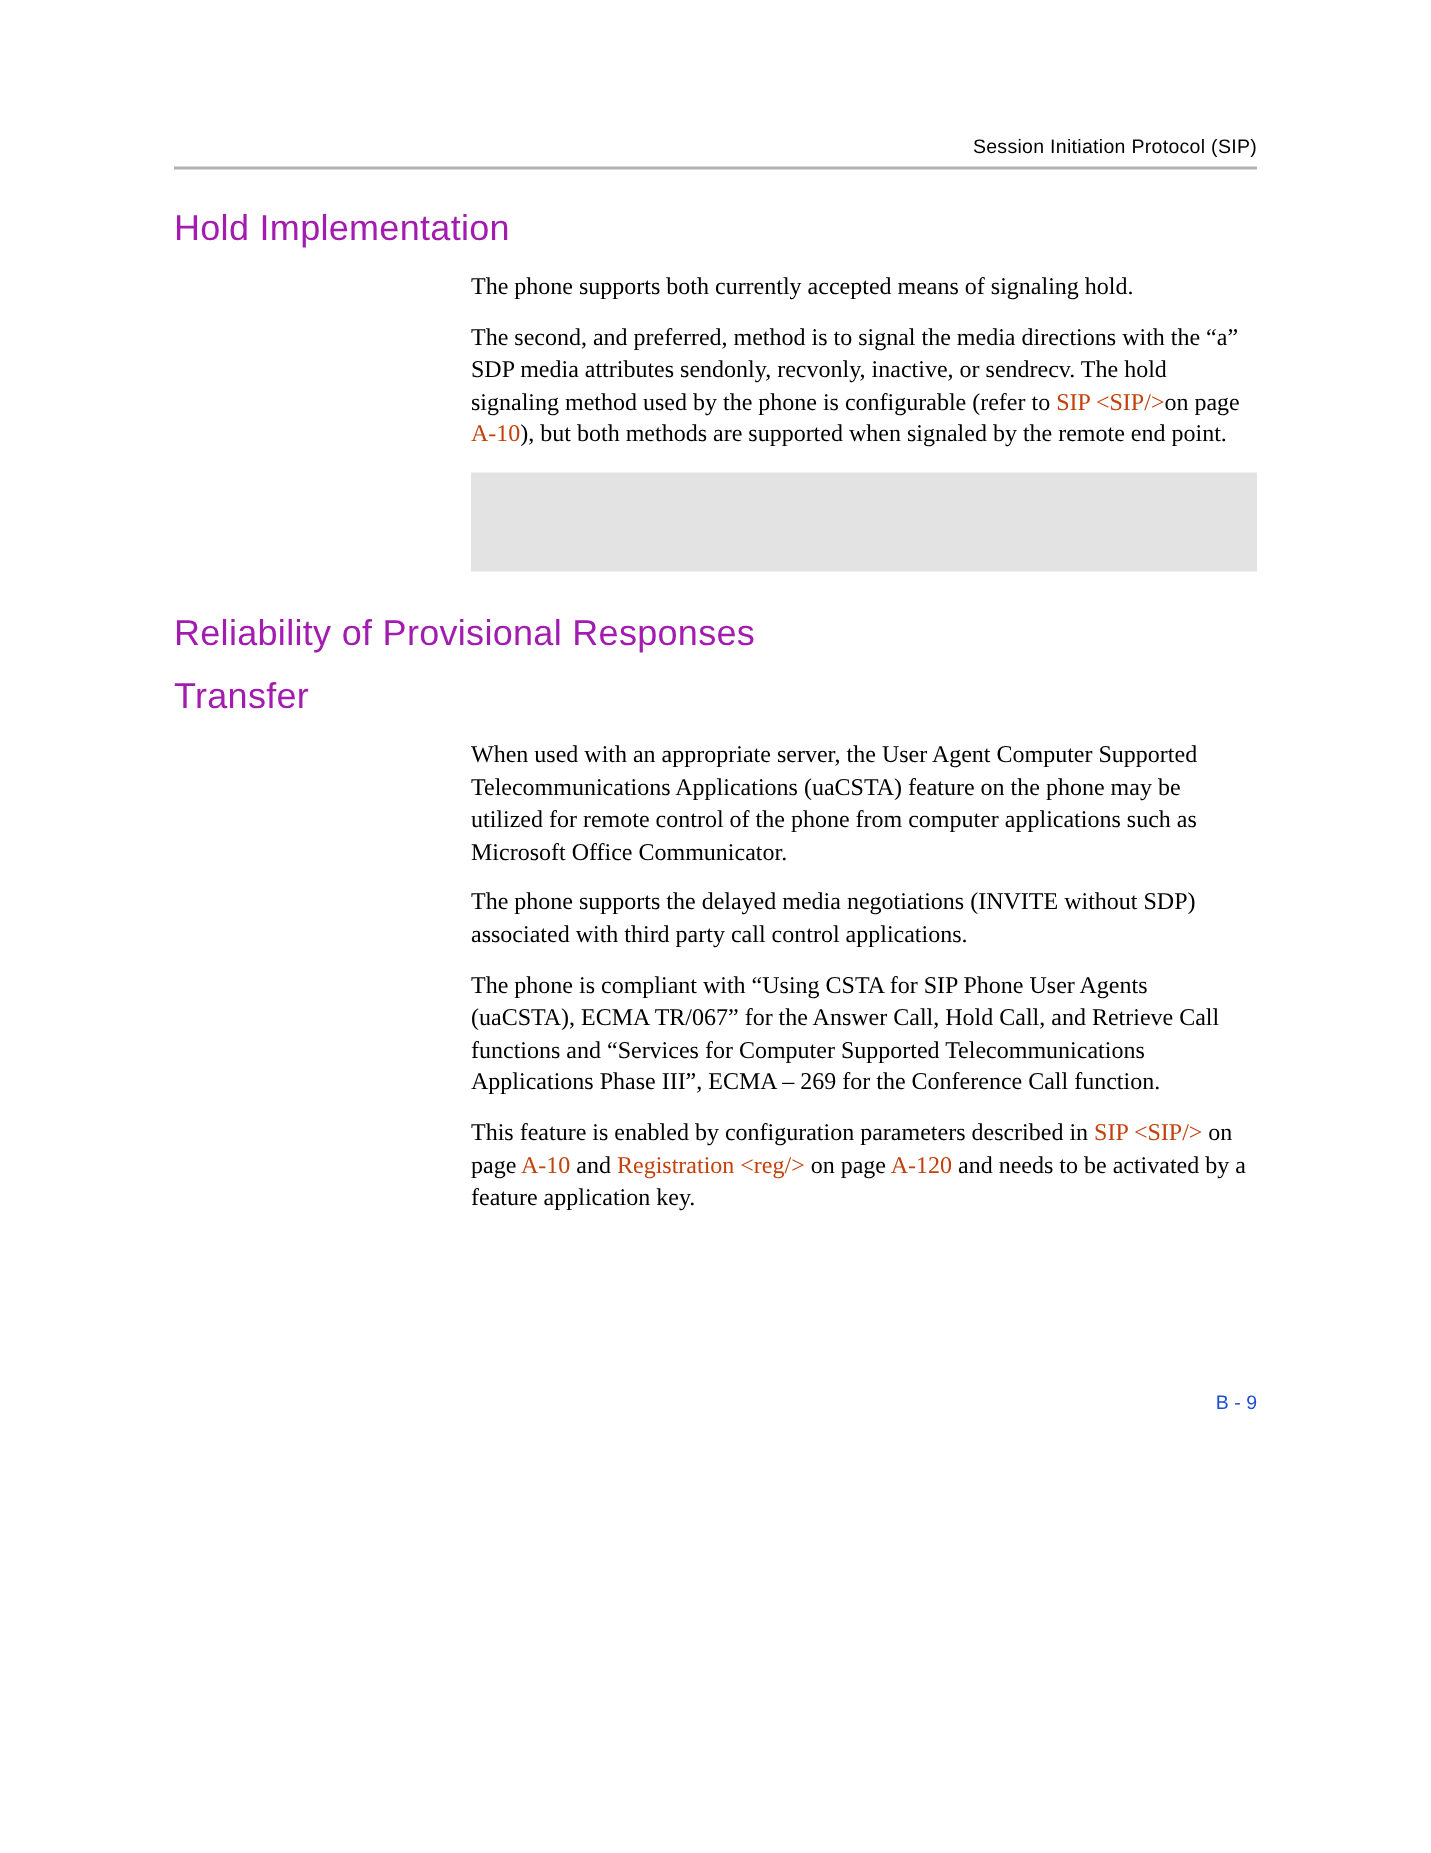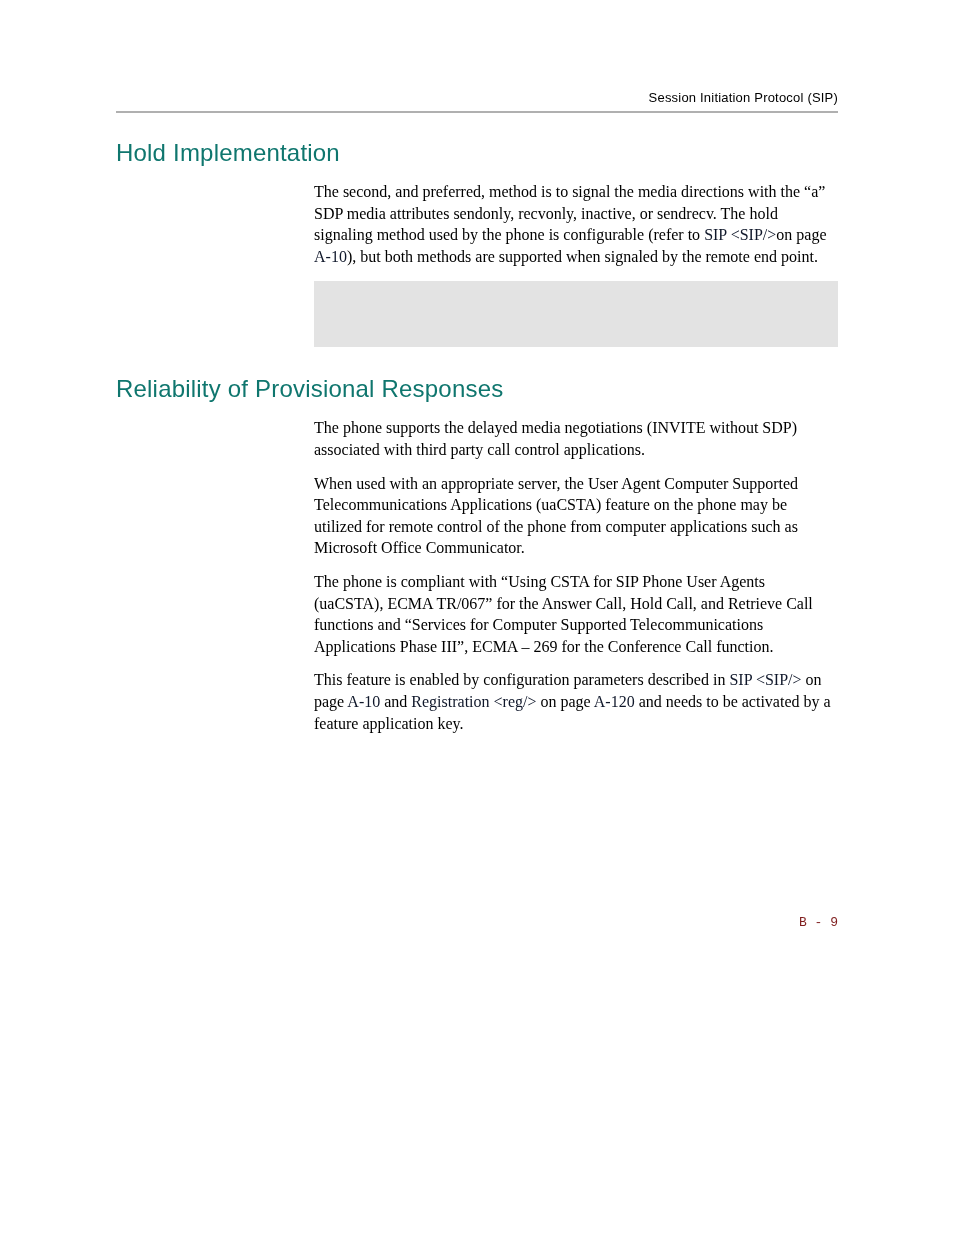--- a/index.html
+++ b/index.html
@@ -26,81 +26,83 @@
     letter-spacing: 0.2px;
   }
   .rule {
     border: none;
     border-top: 2px solid #b0b0b0;
     margin: 0 0 26px 0;
   }
   h2.section {
     font-family: "Futura", "Century Gothic", "Trebuchet MS", sans-serif;
     font-weight: 500;
-    color: #0f766e;
+    color: #a21caf;
     font-size: 24px;
     margin: 0 0 14px 0;
     letter-spacing: 0.2px;
   }
   .body-indent {
     margin-left: 198px;
   }
   p {
     font-size: 16px;
     line-height: 1.35;
     margin: 0 0 12px 0;
     color: #000000;
   }
   .italic {
     font-style: italic;
   }
   a.link {
-    color: #0f172a;
+    color: #c2410c;
     text-decoration: none;
   }
   .gray-box {
     background: #e3e3e3;
     height: 66px;
     margin: 14px 0 28px 198px;
   }
   .section-gap {
     margin-top: 36px;
   }
   .page-number {
     position: absolute;
-    bottom: 112px;
+    bottom: 100px;
     right: 116px;
-    font-family: Liberation Mono, monospace;
+    font-family: Liberation Sans, sans-serif;
     font-size: 13px;
-    color: #7f1d1d;
+    color: #1d4ed8;
   }
 </style>
 </head>
 <body>
 
 <div class="page">
 
   <div class="header-line">Session Initiation Protocol (SIP)</div>
   <hr class="rule">
 
   <h2 class="section">Hold Implementation</h2>
   <div class="body-indent">
+    <p>The phone supports both currently accepted means of signaling hold.</p>
     <p>
       <span>The second, and preferred, method is to signal the media directions with the “a” SDP media attributes sendonly, recvonly, inactive, or sendrecv. The hold signaling method used by the phone is configurable (refer to </span><a class="link">SIP &lt;SIP/&gt;</a><span>on page </span><a class="link">A-10</a><span>), but both methods are supported when signaled by the remote end point.</span>
     </p>
   </div>
 
   <div class="gray-box"></div>
 
   <h2 class="section">Reliability of Provisional Responses</h2>
 
+  <h2 class="section section-gap">Transfer</h2>
 
   <div class="body-indent">
+    <p>When used with an appropriate server, the User Agent Computer Supported Telecommunications Applications (uaCSTA) feature on the phone may be utilized for remote control of the phone from computer applications such as Microsoft Office Communicator.</p>
     <p>The phone supports the delayed media negotiations (INVITE without SDP) associated with third party call control applications.</p>
-    <p>When used with an appropriate server, the User Agent Computer Supported Telecommunications Applications (uaCSTA) feature on the phone may be utilized for remote control of the phone from computer applications such as Microsoft Office Communicator.</p>
     <p>The phone is compliant with “Using CSTA for SIP Phone User Agents (uaCSTA), ECMA TR/067” for the Answer Call, Hold Call, and Retrieve Call functions and “Services for Computer Supported Telecommunications Applications Phase III”, ECMA – 269 for the Conference Call function.</p>
     <p>
       <span>This feature is enabled by configuration parameters described in </span><a class="link">SIP &lt;SIP/&gt;</a><span> on page </span><a class="link">A-10</a><span> and </span><a class="link">Registration &lt;reg/&gt;</a><span> on page </span><a class="link">A-120</a><span> and needs to be activated by a feature application key.</span>
     </p>
   </div>
 
   <div class="page-number">B - 9</div>
 </div>
 
 </body></html>

